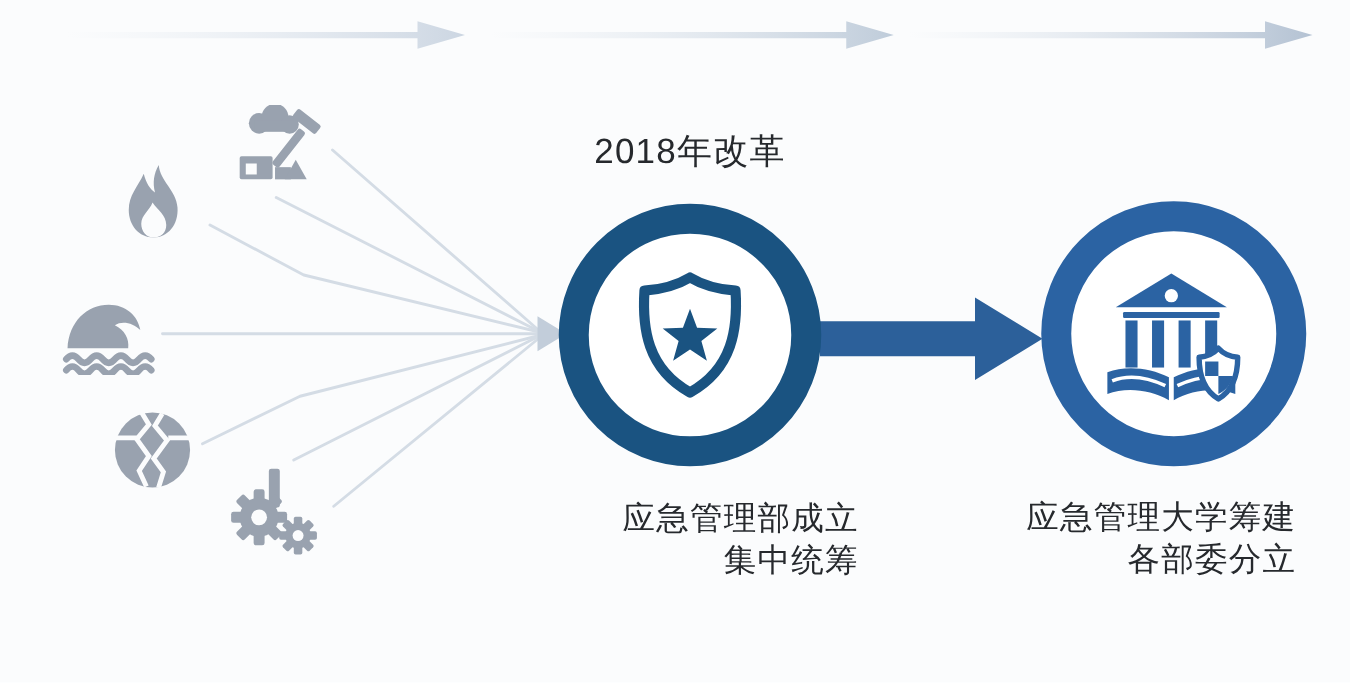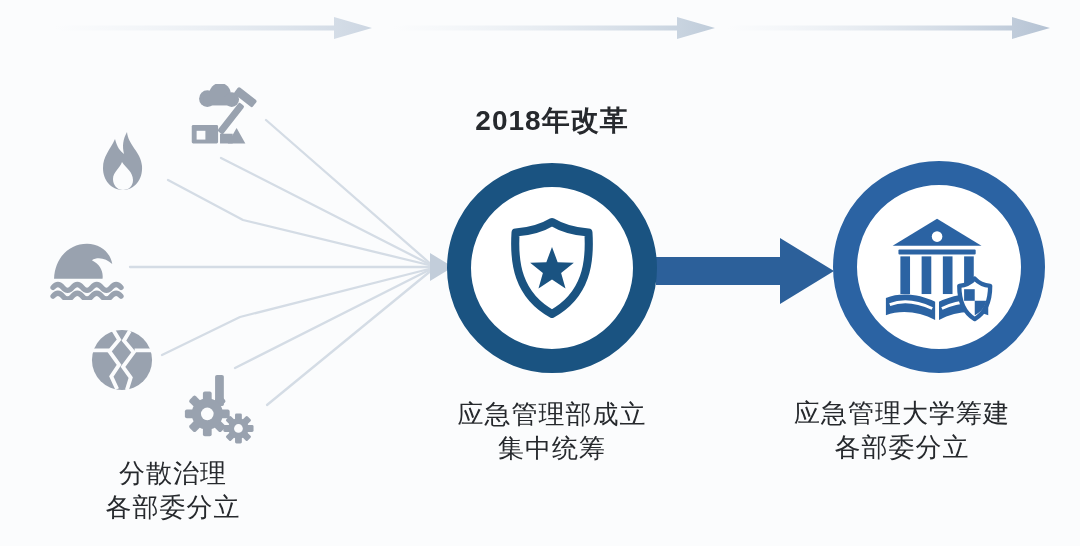--- a/index.html
+++ b/index.html
@@ -29,27 +29,27 @@
   .stroke-dark{stroke:var(--primary-dark);}
   .stroke-mid{stroke:var(--primary-mid);}
   .converge-line{stroke:var(--line-gray);stroke-width:2.3;fill:none;stroke-linecap:round;stroke-linejoin:round;}
   .node-circle{
     position:absolute;border-radius:50%;background:#fff;
     display:flex;align-items:center;justify-content:center;
   }
   .node-circle.center{left:447px;top:163px;width:210px;height:210px;border:24px solid var(--primary-dark);}
   .node-circle.right{left:833px;top:161px;width:212px;height:212px;border:24px solid var(--primary-mid);}
   .stage-title{
-    position:absolute;text-align:center;font-size:28px;font-weight:700;
+    position:absolute;text-align:center;font-size:28px;font-weight:400;
     letter-spacing:1px;color:var(--text);white-space:nowrap;
   }
   .stage-title.center-title{left:432px;top:102px;width:240px;}
   .stage-title.right-title{left:818px;top:102px;width:240px;}
   .caption{
-    position:absolute;text-align:center;font-size:26px;line-height:34px;
+    position:absolute;text-align:right;font-size:26px;line-height:34px;
     font-weight:500;letter-spacing:1px;color:var(--text);
   }
   .caption.left-label{left:63px;top:456px;width:220px;}
   .caption.center-caption{left:417px;top:397px;width:270px;}
   .caption.right-caption{left:767px;top:396px;width:270px;}
   .floating-icon{position:absolute;}
   .icon-mining{left:178px;top:84px;}
   .icon-fire{left:93px;top:130px;}
   .icon-wave{left:48px;top:234px;}
   .icon-quake{left:89px;top:329px;}
@@ -154,24 +154,20 @@
         <rect x="-15.5" y="-3.5" width="31" height="7" rx="1.5"></rect>
         <rect x="-15.5" y="-3.5" width="31" height="7" rx="1.5" transform="rotate(45)"></rect>
         <rect x="-15.5" y="-3.5" width="31" height="7" rx="1.5" transform="rotate(90)"></rect>
         <rect x="-15.5" y="-3.5" width="31" height="7" rx="1.5" transform="rotate(135)"></rect>
         <circle r="10.5"></circle>
       </g>
       <circle cx="60" cy="58" r="4.5" fill="#fbfcfd"></circle>
     </svg>
   </div>
 
-  <div class="caption left-label">
-    <div>分散治理</div>
-    <div>各部委分立</div>
-  </div>
 
   <div class="stage-title center-title">2018年改革</div>
   <div class="node-circle center">
     <svg width="92" height="106" viewBox="0 0 96 108">
       <path d="M48 6 C58 12 72 16 86 17 C88 48 84 82 48 102 C12 82 8 48 10 17 C24 16 38 12 48 6 Z" fill="#fff" class="stroke-dark" stroke-width="8.5" stroke-linejoin="round"></path>
       <polygon class="fill-dark" points="48,32 53.9,47.9 70.8,48.6 57.5,59.1 62.1,75.4 48,66 33.9,75.4 38.5,59.1 25.2,48.6 42.1,47.9"></polygon>
     </svg>
   </div>
   <div class="caption center-caption">
     <div>应急管理部成立</div>

